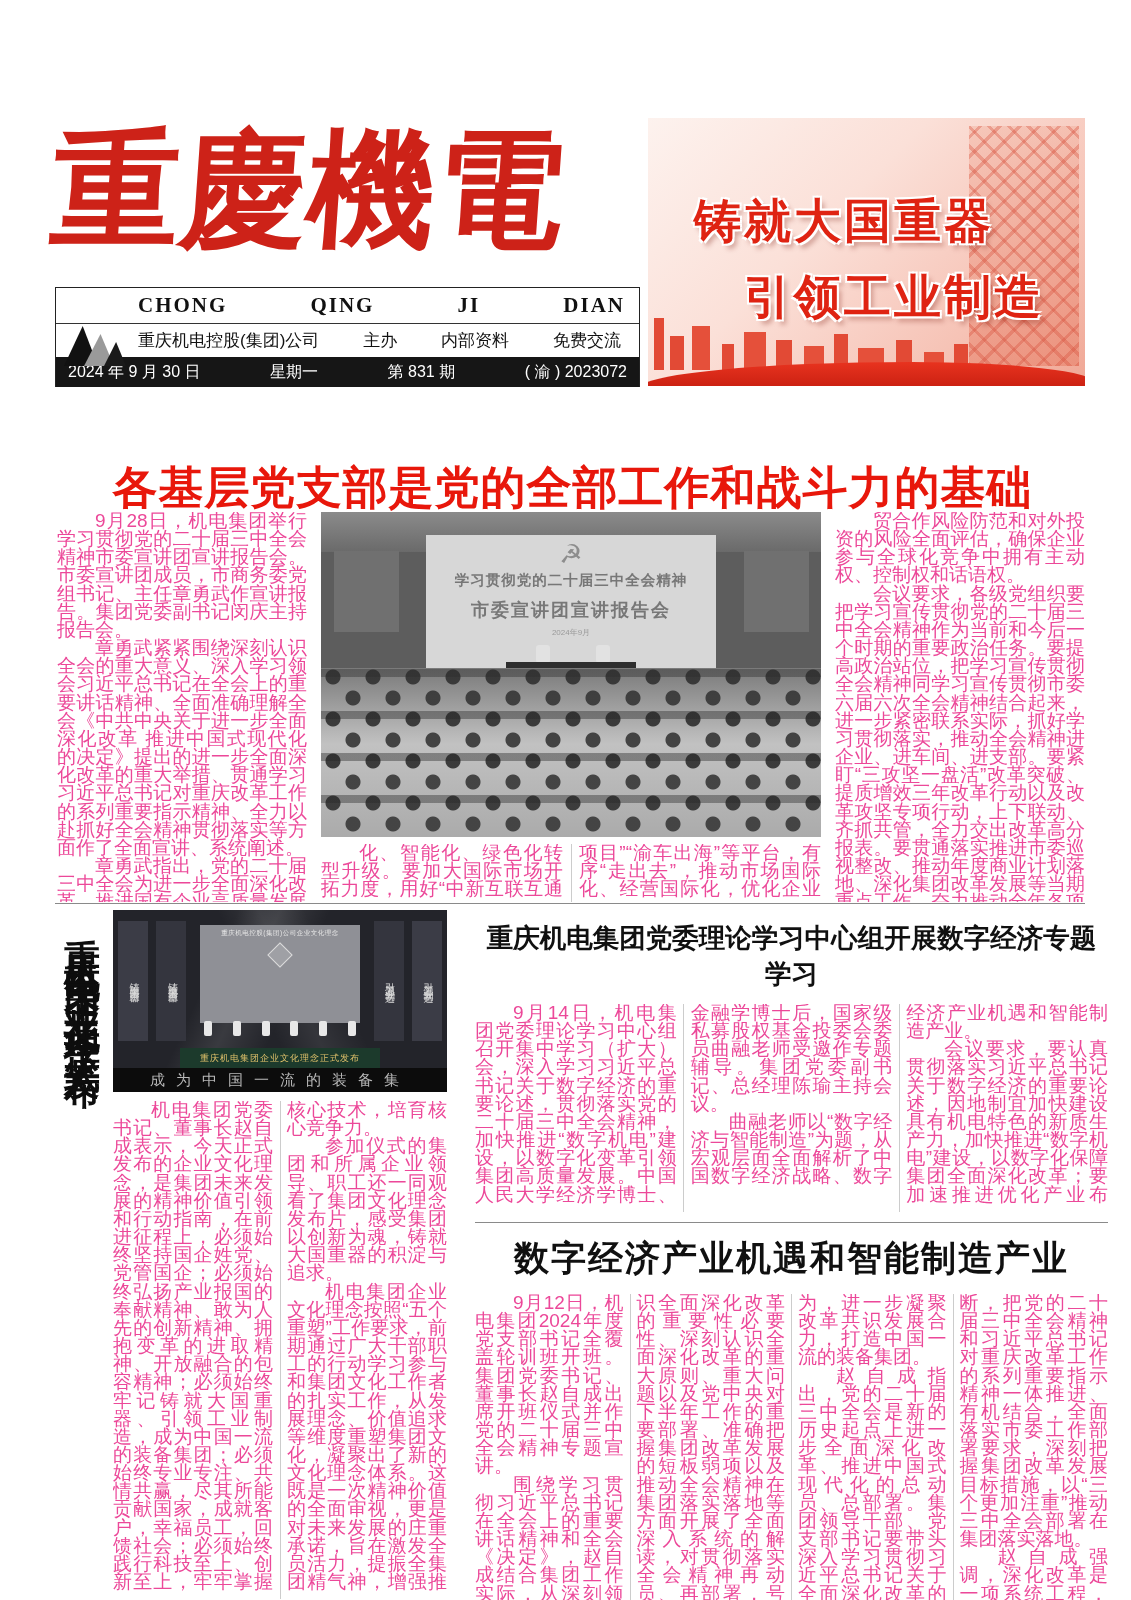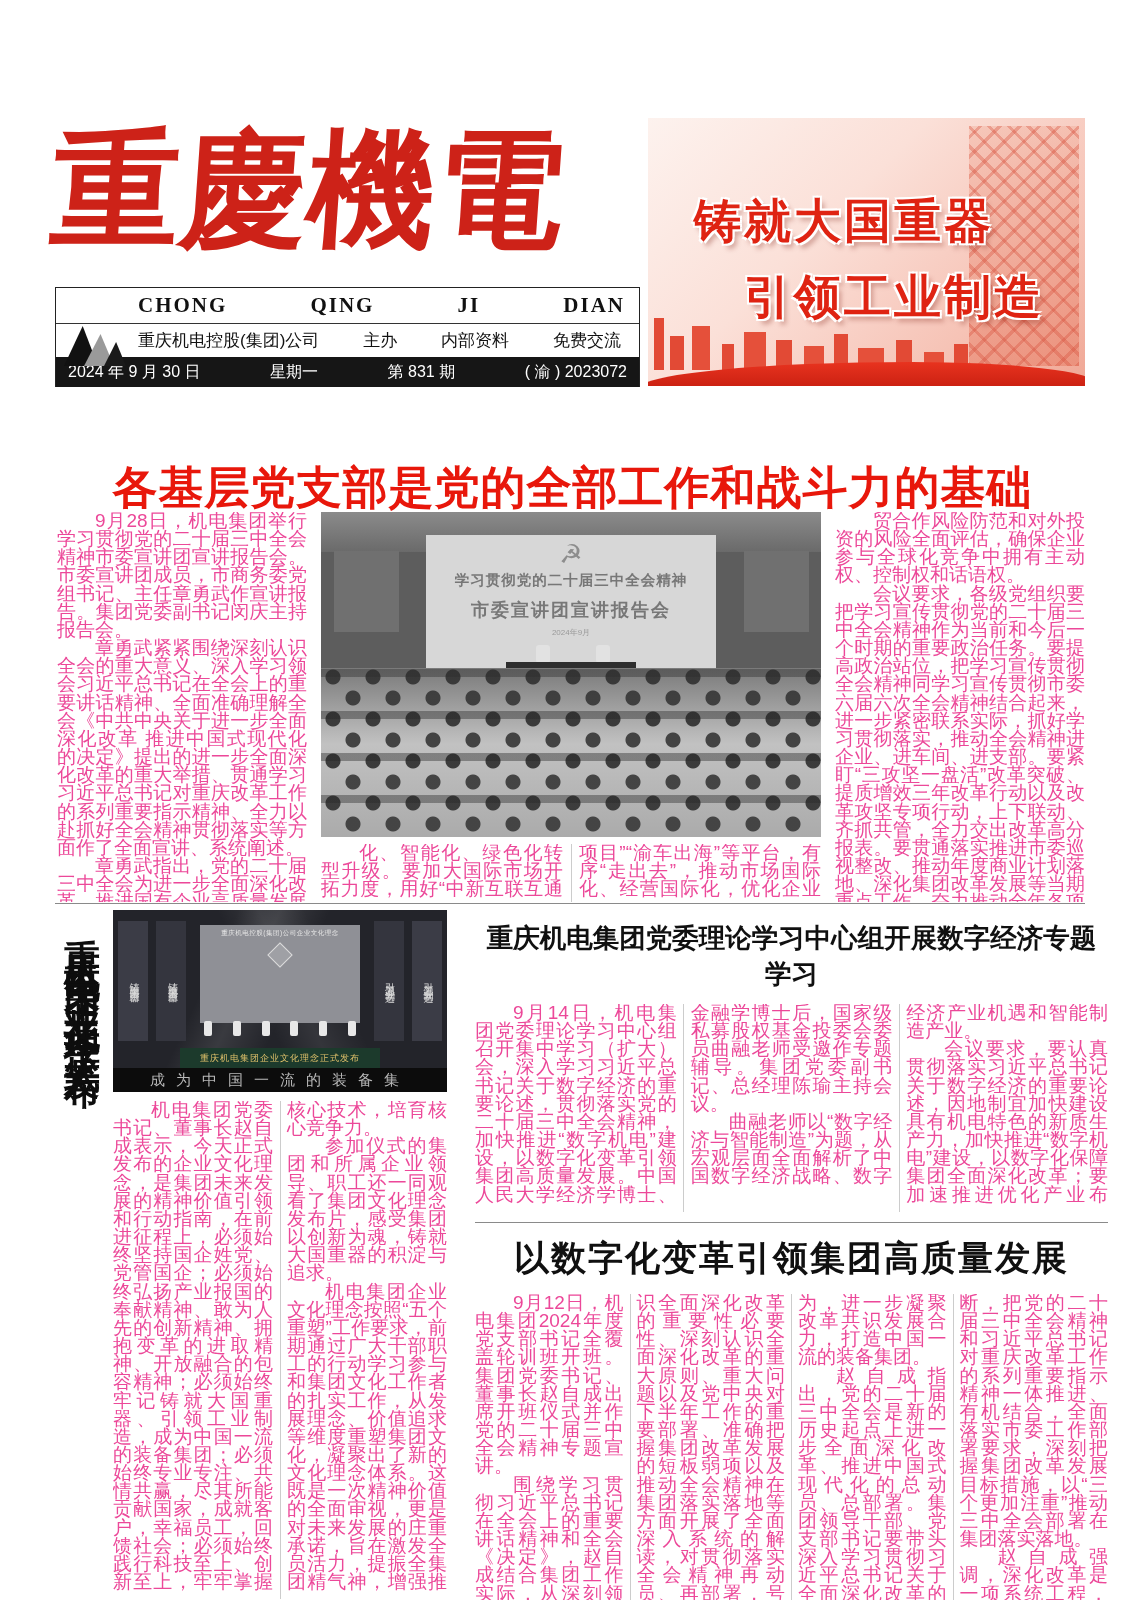--- a/index.html
+++ b/index.html
@@ -251,21 +251,21 @@
     <div>
       <div class="art-h digital-h">重庆机电集团党委理论学习中心组开展数字经济专题学习</div>
       <div class="btxt digital-body">
         <p>9月14日，机电集团党委理论学习中心组召开集中学习（扩大）会，深入学习习近平总书记关于数字经济的重要论述，贯彻落实党的二十届三中全会精神，加快推进“数字机电”建设，以数字化变革引领集团高质量发展。中国人民大学经济学博士、金融学博士后，国家级私募股权基金投委会委员曲融老师受邀作专题辅导。集团党委副书记、总经理陈瑜主持会议。</p>
         <p>曲融老师以“数字经济与智能制造”为题，从宏观层面全面解析了中国数字经济战略、数字经济产业机遇和智能制造产业。</p>
         <p>会议要求，要认真贯彻落实习近平总书记关于数字经济的重要论述，因地制宜加快建设具有机电特色的新质生产力，加快推进“数字机电”建设，以数字化保障集团全面深化改革；要加速推进优化产业布局，有前瞻性、针对性、目的性地强链补链延链固链，形成集聚优势，推动集团高质量发展；要加强资本运作深化价值创造，积极引入战略资本、产业资本、社会资本，以资本驱动集团产业发展，破解集团再融资瓶颈，实现国有企业做强做优做大。</p>
 
       </div>
     </div>
     <div class="zhao">
-      <div class="art-h zhao-h">以数字化变革引领集团高质量发展</div>
+      <div class="art-h zhao-h">数字经济产业机遇和智能制造产业</div>
       <div class="btxt zhao-body">
         <p>9月12日，机电集团2024年度党支部书记全覆盖轮训班开班。集团党委书记、董事长赵自成出席开班仪式并作党的二十届三中全会精神专题宣讲。</p>
         <p>围绕学习贯彻习近平总书记在全会上的重要讲话精神和全会《决定》，赵自成结合集团工作实际，从深刻领会全会召开的重要意义、深刻认识全面深化改革的重要性必要性、深刻认识全面深化改革的重大原则、重大问题以及党中央对下半年工作的重要部署、准确把握集团改革发展的短板弱项以及推动全会精神在集团落实落地等方面开展了全面深入系统的解读，对贯彻落实全会精神再动员、再部署，号召集团上下鼓足干劲、担当有为，进一步凝聚改革共识发展合力，打造中国一流的装备集团。</p>
         <p>赵自成指出，党的二十届三中全会是新的历史起点上进一步全面深化改革、推进中国式现代化的总动员、总部署。集团领导干部、党支部书记要带头深入学习贯彻习近平总书记关于全面深化改革的一系列新思想、新观点、新论断，把党的二十届三中全会精神和习近平总书记对重庆改革工作的系列重要指示精神一体推进、有机结合，全面落实市委工作部署要求，深刻把握集团改革发展目标措施，以“三个更加注重”推动三中全会部署在集团落实落地。</p>
         <p>赵自成强调，深化改革是一项系统工程，是确保高质量发展的关键一招，全集团要唯实争先、真抓实干，把改革发展任务一件一件动员到位、推动到位、落实到位、共同打造具有机电标识度的改革发展成果，为奋力谱写中国式现代化重庆篇章贡献机电方案、贡献机电力量。各基层党支部是党的全部工作和战斗力的基础，直接影响着建设中国一流的装备集团事业的战斗力和活力，要立足集团改革发展大局，带头深入基层一线开展宣讲工作，深入浅出把集团改革意图讲透彻、讲明白，引领广大员工做集团改革的坚定拥护者、推动者和实践者，在做到“总书记有号令、党中央有部署，重庆见行动，机电有作为”中扛起新使命、实现新作为。</p>
 
       </div>
     </div>
   </div>
 

